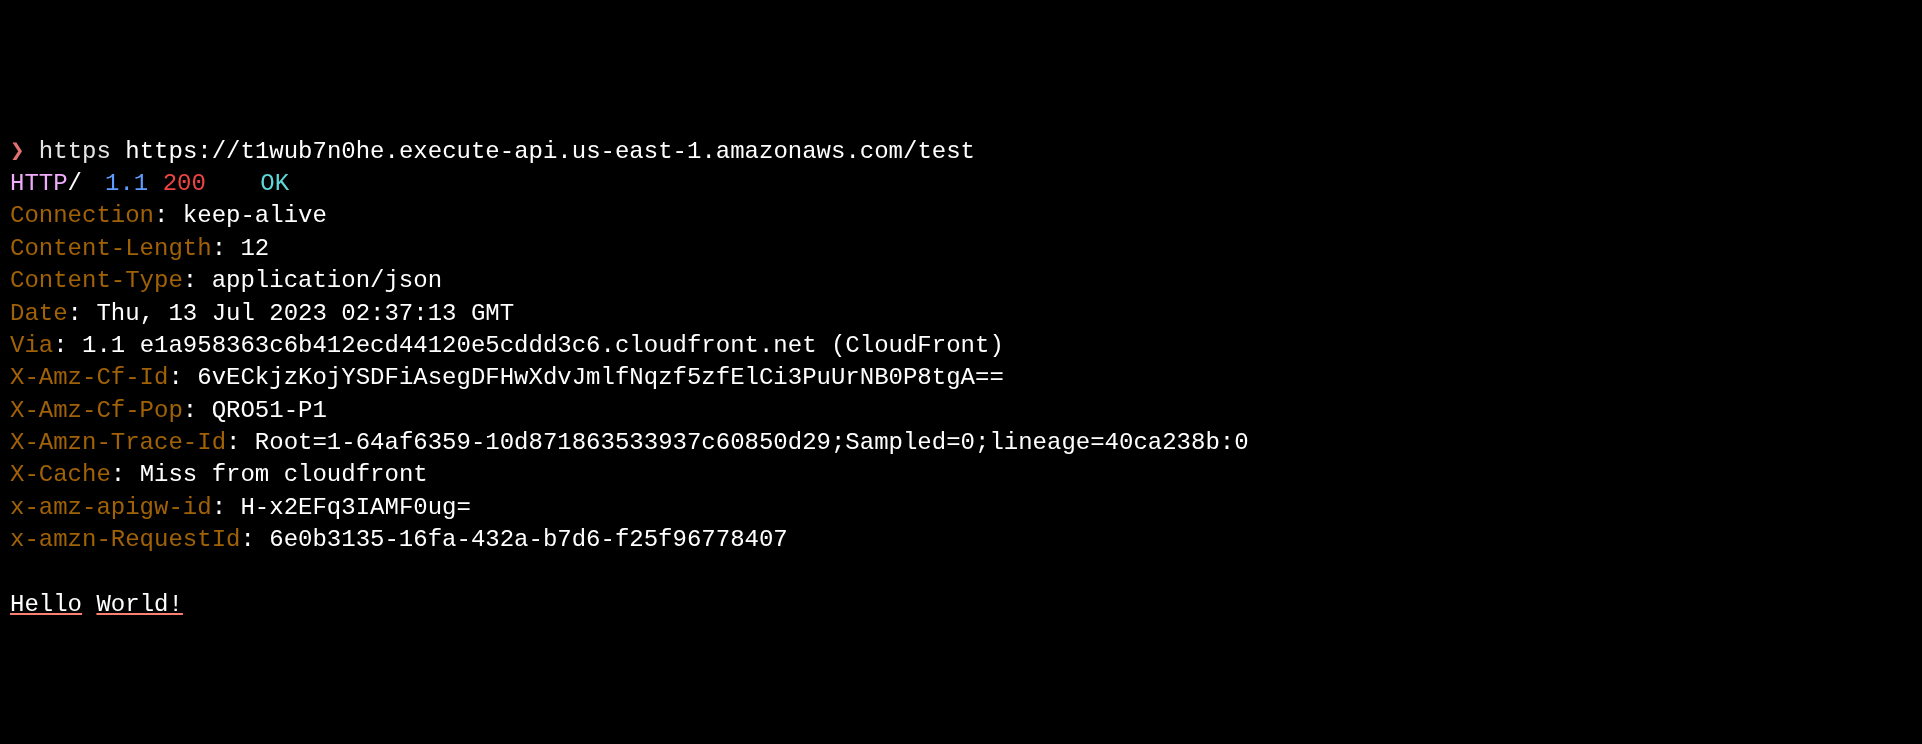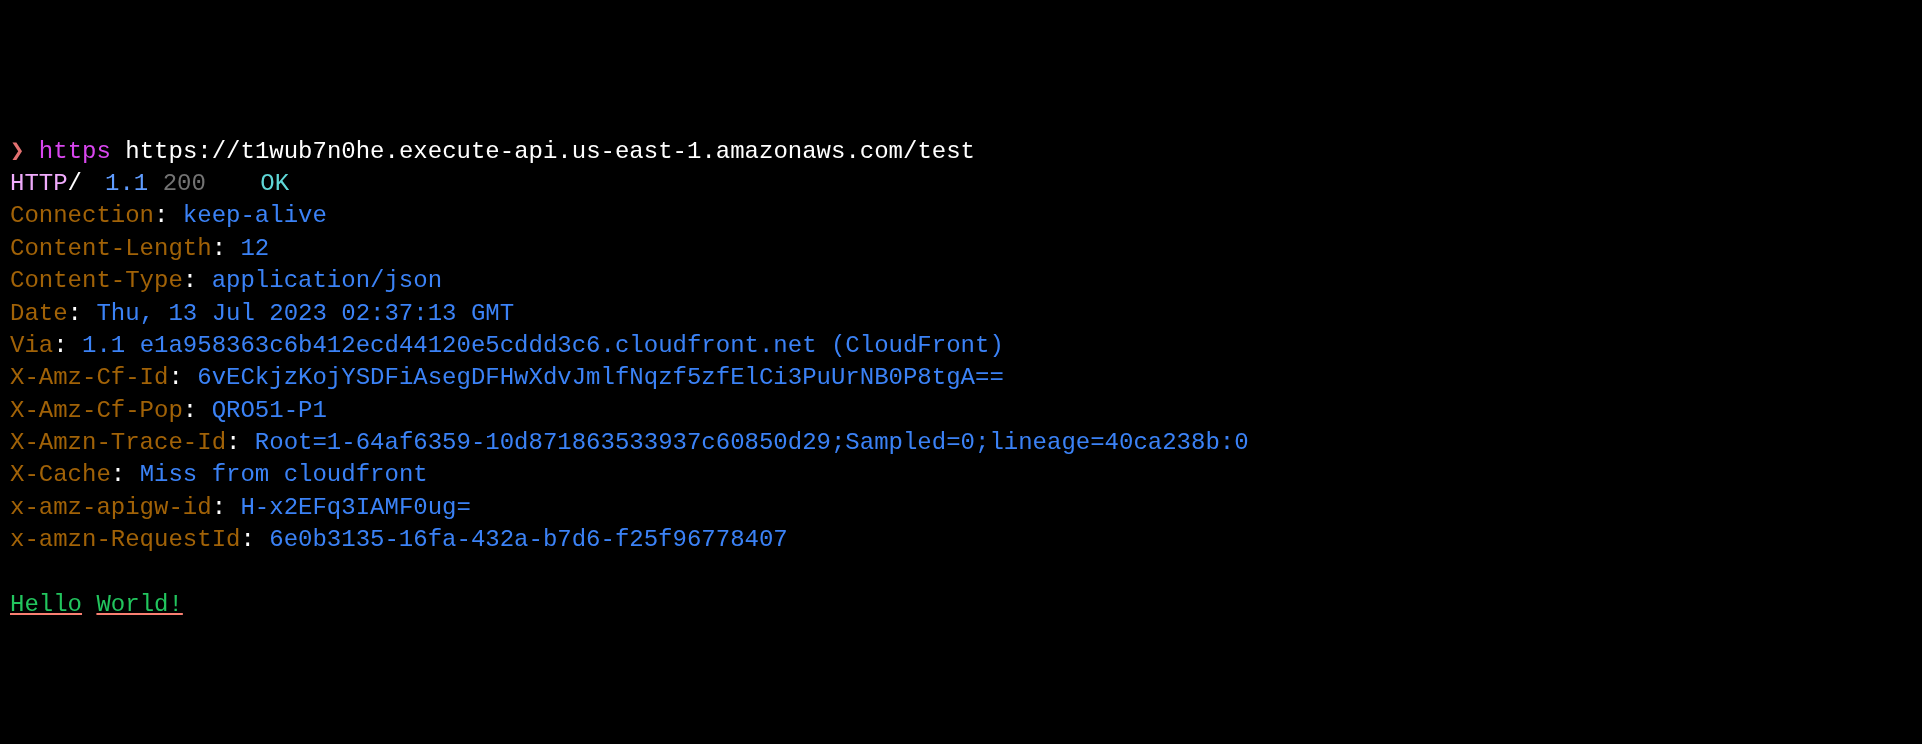--- a/index.html
+++ b/index.html
@@ -20,53 +20,53 @@
       overflow: hidden;
     }
     .line {
       display: block;
     }
     .prompt-caret {
       color: #e37171;
       font-weight: bold;
     }
     .cmd-name {
-      color: #d946ef;
+      color: #e5e5e5;
     }
     .cmd-arg {
       color: #ffffff;
     }
     .proto {
       color: #f0abfc;
     }
     .slash {
       color: #ffffff;
     }
     .version {
       color: #5f9cff;
       margin-left: 23px;
     }
     .status-code {
-      color: #737373;
+      color: #ef4444;
     }
     .status-text {
       color: #5fd7d7;
       margin-left: 40px;
     }
     .header-key {
       color: #a16207;
     }
     .colon {
       color: #ffffff;
     }
     .header-val {
-      color: #3b82f6;
+      color: #ffffff;
     }
     .body-text {
-      color: #22c55e;
+      color: #ffffff;
       text-decoration: underline;
       text-decoration-color: #fa8072;
     }
   </style>
 </head>
 <body>
 
 
 
 <div id="terminal"><div class="line"><span class="prompt-caret">❯</span> <span class="cmd-name">https</span> <span class="cmd-arg">https://t1wub7n0he.execute-api.us-east-1.amazonaws.com/test</span></div><div class="line"><span class="proto">HTTP</span><span class="slash">/</span><span class="version">1.1</span> <span class="status-code">200</span> <span class="status-text">OK</span></div><div class="line"><span class="header-key">Connection</span><span class="colon">:</span> <span class="header-val">keep-alive</span></div><div class="line"><span class="header-key">Content-Length</span><span class="colon">:</span> <span class="header-val">12</span></div><div class="line"><span class="header-key">Content-Type</span><span class="colon">:</span> <span class="header-val">application/json</span></div><div class="line"><span class="header-key">Date</span><span class="colon">:</span> <span class="header-val">Thu, 13 Jul 2023 02:37:13 GMT</span></div><div class="line"><span class="header-key">Via</span><span class="colon">:</span> <span class="header-val">1.1 e1a958363c6b412ecd44120e5cddd3c6.cloudfront.net (CloudFront)</span></div><div class="line"><span class="header-key">X-Amz-Cf-Id</span><span class="colon">:</span> <span class="header-val">6vECkjzKojYSDFiAsegDFHwXdvJmlfNqzf5zfElCi3PuUrNB0P8tgA==</span></div><div class="line"><span class="header-key">X-Amz-Cf-Pop</span><span class="colon">:</span> <span class="header-val">QRO51-P1</span></div><div class="line"><span class="header-key">X-Amzn-Trace-Id</span><span class="colon">:</span> <span class="header-val">Root=1-64af6359-10d871863533937c60850d29;Sampled=0;lineage=40ca238b:0</span></div><div class="line"><span class="header-key">X-Cache</span><span class="colon">:</span> <span class="header-val">Miss from cloudfront</span></div><div class="line"><span class="header-key">x-amz-apigw-id</span><span class="colon">:</span> <span class="header-val">H-x2EFq3IAMF0ug=</span></div><div class="line"><span class="header-key">x-amzn-RequestId</span><span class="colon">:</span> <span class="header-val">6e0b3135-16fa-432a-b7d6-f25f96778407</span></div><div class="line">&nbsp;</div><div class="line"><span class="body-text">Hello</span> <span class="body-text">World!</span></div></div>

